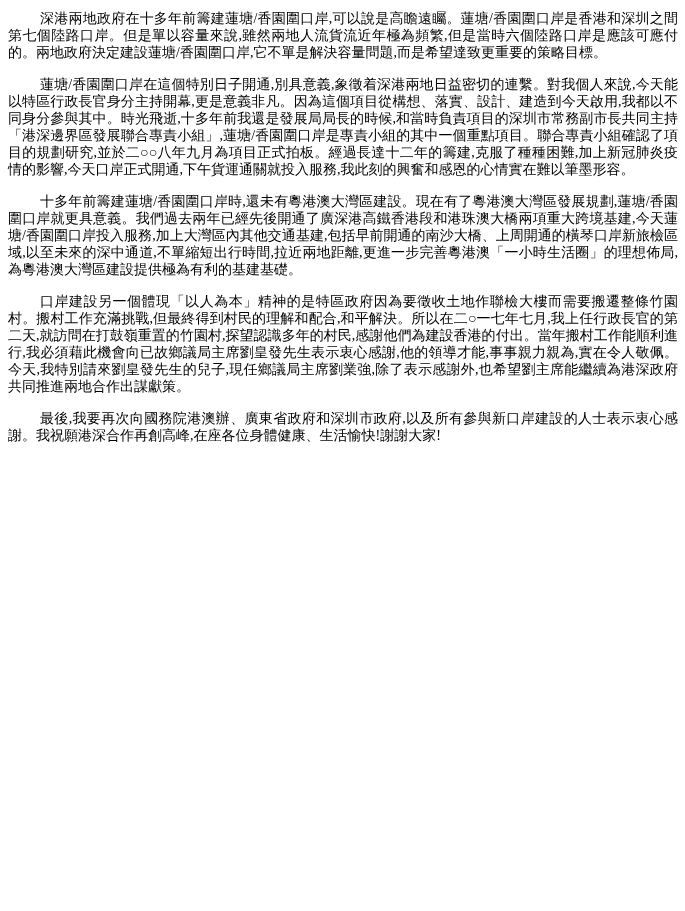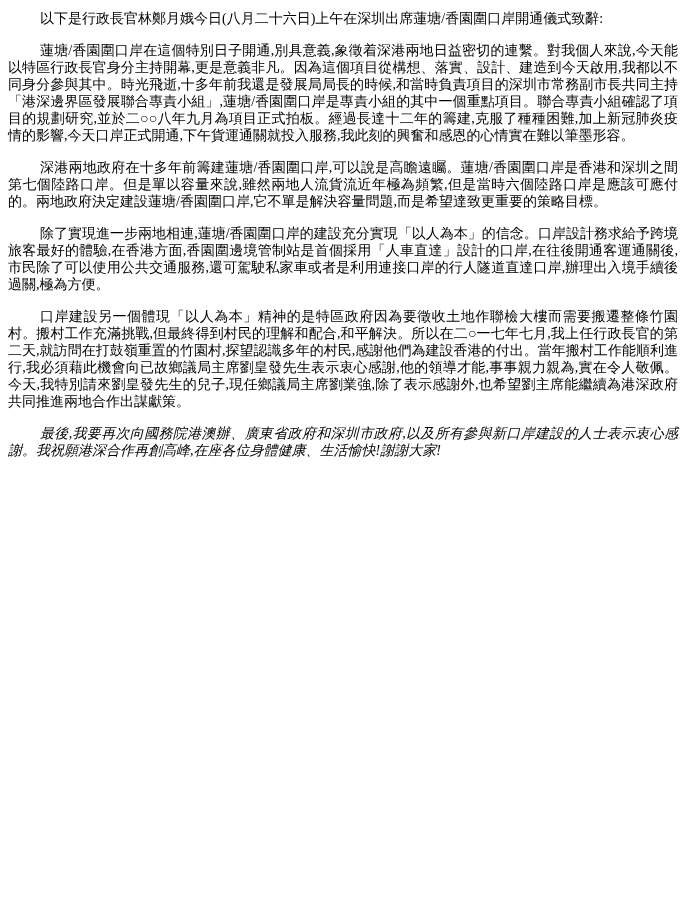--- a/index.html
+++ b/index.html
@@ -22,26 +22,24 @@
     word-break: break-all;
   }
   .para {
     margin: 0 0 15px 0;
   }
   .para.indent {
     text-indent: 32px;
   }
   .para:last-child {
     margin-bottom: 8px;
-    font-style: italic;
   }
 </style>
 </head>
 <body>
 
 <div class="page">
-  <p class="para indent">以下是行政長官林鄭月娥今日(八月二十六日)上午在深圳出席蓮塘/香園圍口岸開通儀式致辭:</p>
+  <p class="para indent">深港兩地政府在十多年前籌建蓮塘/香園圍口岸,可以說是高瞻遠矚。蓮塘/香園圍口岸是香港和深圳之間第七個陸路口岸。但是單以容量來說,雖然兩地人流貨流近年極為頻繁,但是當時六個陸路口岸是應該可應付的。兩地政府決定建設蓮塘/香園圍口岸,它不單是解決容量問題,而是希望達致更重要的策略目標。</p>
   <p class="para indent">蓮塘/香園圍口岸在這個特別日子開通,別具意義,象徵着深港兩地日益密切的連繫。對我個人來說,今天能以特區行政長官身分主持開幕,更是意義非凡。因為這個項目從構想、落實、設計、建造到今天啟用,我都以不同身分參與其中。時光飛逝,十多年前我還是發展局局長的時候,和當時負責項目的深圳市常務副市長共同主持「港深邊界區發展聯合專責小組」,蓮塘/香園圍口岸是專責小組的其中一個重點項目。聯合專責小組確認了項目的規劃研究,並於二○○八年九月為項目正式拍板。經過長達十二年的籌建,克服了種種困難,加上新冠肺炎疫情的影響,今天口岸正式開通,下午貨運通關就投入服務,我此刻的興奮和感恩的心情實在難以筆墨形容。</p>
-  <p class="para indent">深港兩地政府在十多年前籌建蓮塘/香園圍口岸,可以說是高瞻遠矚。蓮塘/香園圍口岸是香港和深圳之間第七個陸路口岸。但是單以容量來說,雖然兩地人流貨流近年極為頻繁,但是當時六個陸路口岸是應該可應付的。兩地政府決定建設蓮塘/香園圍口岸,它不單是解決容量問題,而是希望達致更重要的策略目標。</p>
-  <p class="para indent">除了實現進一步兩地相連,蓮塘/香園圍口岸的建設充分實現「以人為本」的信念。口岸設計務求給予跨境旅客最好的體驗,在香港方面,香園圍邊境管制站是首個採用「人車直達」設計的口岸,在往後開通客運通關後,市民除了可以使用公共交通服務,還可駕駛私家車或者是利用連接口岸的行人隧道直達口岸,辦理出入境手續後過關,極為方便。</p>
+  <p class="para indent">十多年前籌建蓮塘/香園圍口岸時,還未有粵港澳大灣區建設。現在有了粵港澳大灣區發展規劃,蓮塘/香園圍口岸就更具意義。我們過去兩年已經先後開通了廣深港高鐵香港段和港珠澳大橋兩項重大跨境基建,今天蓮塘/香園圍口岸投入服務,加上大灣區內其他交通基建,包括早前開通的南沙大橋、上周開通的橫琴口岸新旅檢區域,以至未來的深中通道,不單縮短出行時間,拉近兩地距離,更進一步完善粵港澳「一小時生活圈」的理想佈局,為粵港澳大灣區建設提供極為有利的基建基礎。</p>
   <p class="para indent">口岸建設另一個體現「以人為本」精神的是特區政府因為要徵收土地作聯檢大樓而需要搬遷整條竹園村。搬村工作充滿挑戰,但最終得到村民的理解和配合,和平解決。所以在二○一七年七月,我上任行政長官的第二天,就訪問在打鼓嶺重置的竹園村,探望認識多年的村民,感謝他們為建設香港的付出。當年搬村工作能順利進行,我必須藉此機會向已故鄉議局主席劉皇發先生表示衷心感謝,他的領導才能,事事親力親為,實在令人敬佩。今天,我特別請來劉皇發先生的兒子,現任鄉議局主席劉業強,除了表示感謝外,也希望劉主席能繼續為港深政府共同推進兩地合作出謀獻策。</p>
   <p class="para indent">最後,我要再次向國務院港澳辦、廣東省政府和深圳市政府,以及所有參與新口岸建設的人士表示衷心感謝。我祝願港深合作再創高峰,在座各位身體健康、生活愉快!謝謝大家!</p>
 </div>
 
 </body></html>

